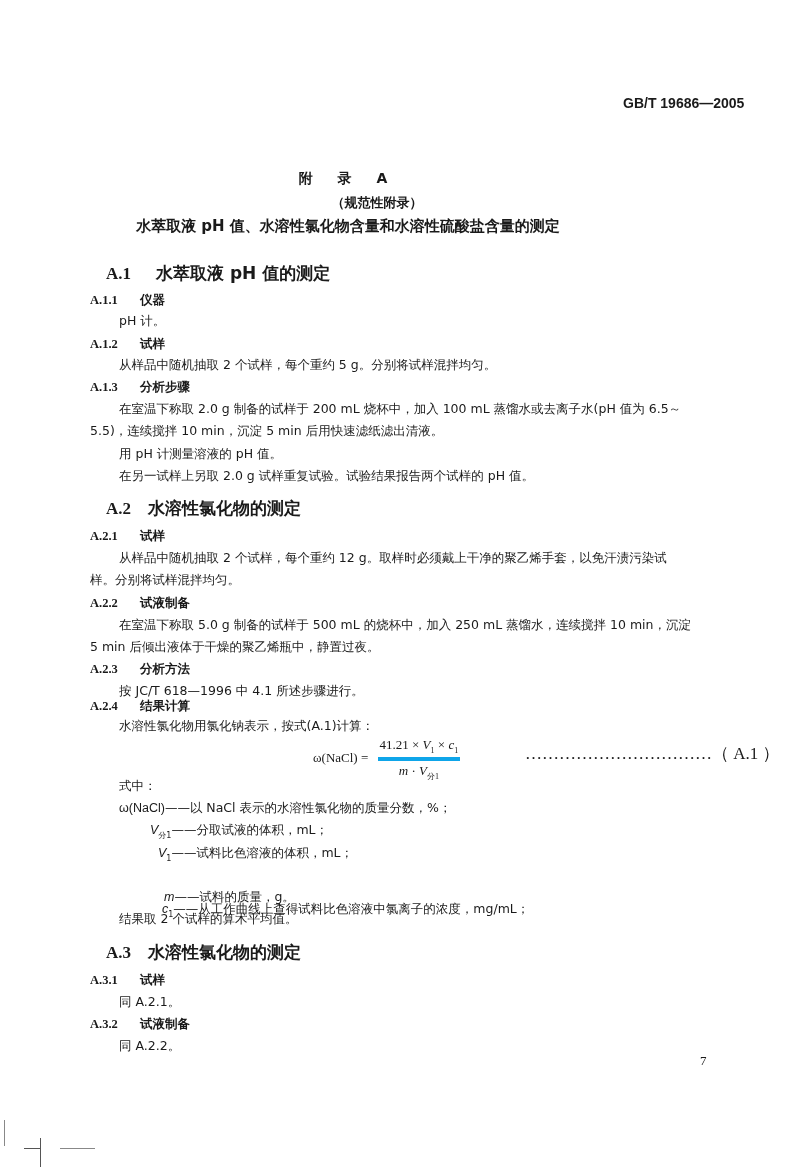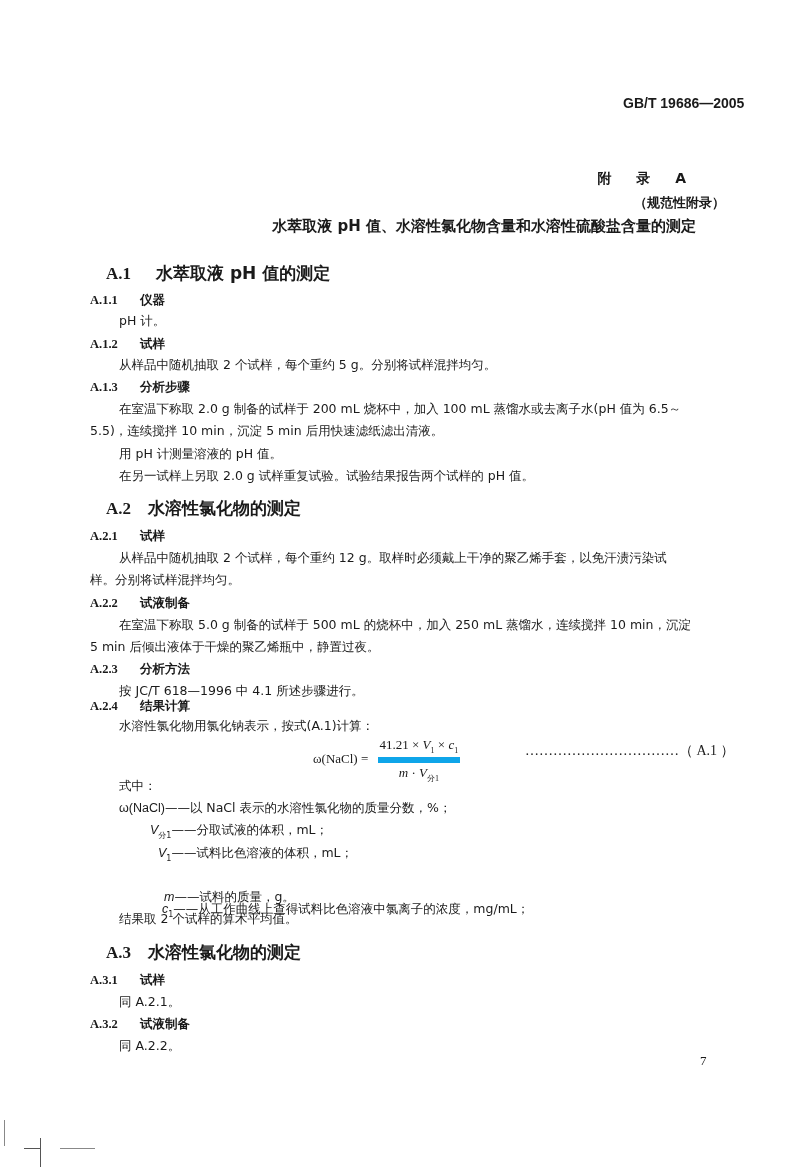--- a/index.html
+++ b/index.html
@@ -3,36 +3,36 @@
 <meta charset="utf-8">
 <style>
   html, body { margin: 0; padding: 0; background: #ffffff; }
   body {
     width: 800px; height: 1167px; position: relative; overflow: hidden;
     font-family: "DejaVu Serif", "Liberation Serif", serif;
     color: #1a1a1a;
   }
   .abs { position: absolute; white-space: nowrap; }
   .std-code { left: 623px; top: 95px; font-size: 14px; font-weight: bold; font-family: "Liberation Sans", sans-serif; }
-  .center { left: 0; width: 696px; text-align: right; }
+  .center { left: 0; width: 696px; text-align: center; }
   .annex-title { top: 170px; font-size: 14px; font-weight: bold; letter-spacing: 10px; font-family: "DejaVu Sans", sans-serif; }
   .annex-sub { top: 194px; font-size: 13px; font-weight: bold; font-family: "DejaVu Sans", sans-serif; margin-left: 29px; }
   .annex-main { top: 217px; font-size: 15px; font-weight: bold; font-family: "DejaVu Sans", sans-serif; }
   .h2 { font-size: 17px; font-weight: bold; font-family: "DejaVu Sans", sans-serif; margin-left: 16px; }
   .h3 { font-size: 12.5px; font-weight: bold; font-family: "DejaVu Sans", sans-serif; }
   .num { display: inline-block; width: 42px; font-family: "Liberation Serif", serif; }
   .num3 { display: inline-block; width: 50px; font-family: "Liberation Serif", serif; }
   .p { font-size: 12.5px; font-family: "DejaVu Sans", sans-serif; font-weight: normal; }
   .i1 { left: 119px; }
   .i0 { left: 90px; }
   .formula { left: 313px; top: 737px; font-size: 13px; font-family: "Liberation Serif", serif; }
   .frac { display: inline-block; vertical-align: middle; text-align: center; margin-left: 6px; }
-  .frac .top { display: block; border-bottom: 6px solid #0ea5e9; padding: 0 2px 2px 2px; }
+  .frac .top { display: block; border-bottom: 4px solid #0ea5e9; padding: 0 2px 2px 2px; }
   .frac .bot { display: block; padding-top: 2px; }
-  .eqno { left: 525px; top: 742px; font-size: 14px; font-family: "Liberation Serif", serif; }
+  .eqno { left: 525px; top: 742px; font-size: 17px; font-family: "Liberation Serif", serif; }
   sub { font-size: 8px; }
   .var { font-style: italic; }
   .defs .lbl { display: inline-block; text-align: left; font-family: Liberation Sans, sans-serif; }
   .page-no { left: 700px; top: 1053px; font-size: 13px; font-family: "Liberation Serif", serif; }
   .mark-v { left: 40px; top: 1138px; width: 1px; height: 29px; background: #555; }
   .mark-h1 { left: 24px; top: 1148px; width: 16px; height: 1px; background: #555; }
   .mark-h2 { left: 60px; top: 1148px; width: 35px; height: 1px; background: #888; }
   .mark-v2 { left: 4px; top: 1120px; width: 1px; height: 26px; background: #888; }
 </style>
 </head>

